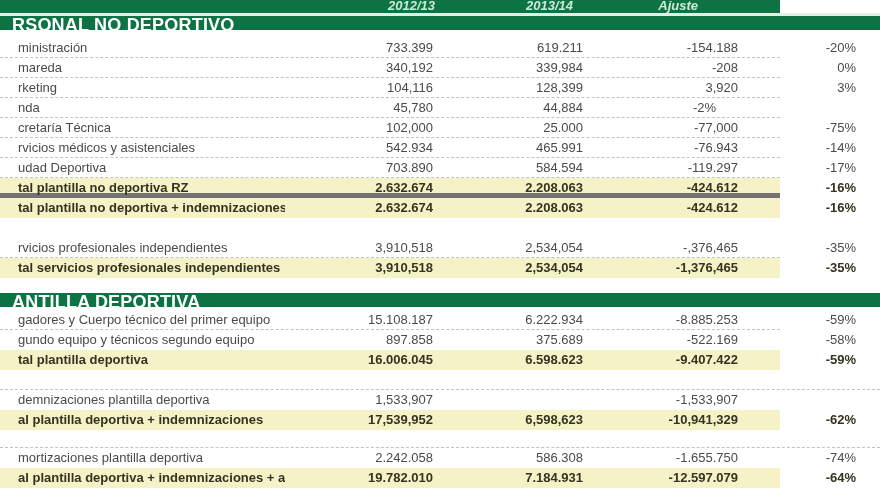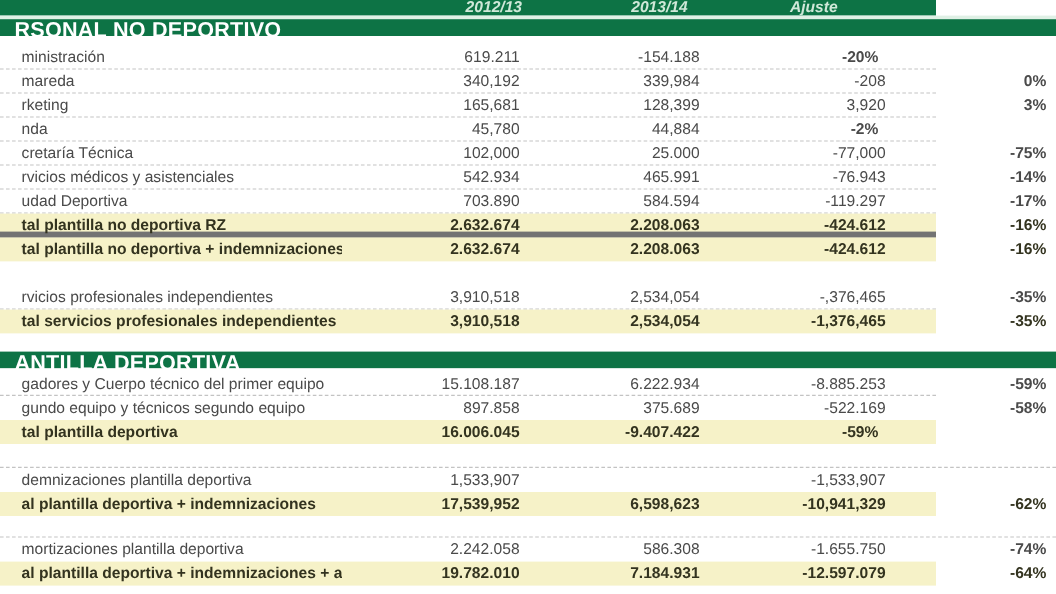--- a/index.html
+++ b/index.html
@@ -52,21 +52,21 @@
   .row {
     height: 20px;
     line-height: 20px;
     font-size: 13px;
     color: #4a4a4a;
     box-sizing: border-box;
     white-space: nowrap;
   }
   .row .lbl { padding-left: 18px; overflow: hidden; }
   .row .num { text-align: right; padding-right: 2px; }
-  .row .num.c4 { padding-right: 8px; font-weight: bold; }
+  .row .num.c4 { padding-right: 24px; }
   .row.dash { border-bottom: 1px dashed #c3c3c3; }
   .row.total {
     background: var(--yellow);
     font-weight: bold;
     color: #33331f;
   }
   .row.total.whiteline { border-bottom: 5px solid #737373; }
   .spacer { background: #ffffff; box-sizing: border-box; }
   .spacer.dash { border-bottom: 1px dashed #c3c3c3; }
 </style>
@@ -83,34 +83,35 @@
     <div class="hcell c4">% ajust</div>
   </div>
 
   <div class="sep-line"></div>
 
   <div>
       <div class="section-bar">RSONAL NO DEPORTIVO</div>
       <div class="spacer" style="height: 8px;"></div>
       <div class="row grid dash">
         <div class="lbl">ministración</div>
+        <div class="num c1">733.399</div>
         <div class="num c2">619.211</div>
         <div class="num c3">-154.188</div>
         <div class="num c4">-20%</div>
       </div>
       <div class="row grid dash">
         <div class="lbl">mareda</div>
         <div class="num c1">340,192</div>
         <div class="num c2">339,984</div>
         <div class="num c3">-208</div>
         <div class="num c4">0%</div>
       </div>
       <div class="row grid dash">
         <div class="lbl">rketing</div>
-        <div class="num c1">165,681</div>
+        <div class="num c1">104,116</div>
         <div class="num c2">128,399</div>
         <div class="num c3">3,920</div>
         <div class="num c4">3%</div>
       </div>
       <div class="row grid dash">
         <div class="lbl">nda</div>
         <div class="num c1">45,780</div>
         <div class="num c2">44,884</div>
         <div class="num c4">-2%</div>
       </div>
@@ -177,20 +178,21 @@
       <div class="row grid">
         <div class="lbl">gundo equipo y técnicos segundo equipo</div>
         <div class="num c1">897.858</div>
         <div class="num c2">375.689</div>
         <div class="num c3">-522.169</div>
         <div class="num c4">-58%</div>
       </div>
       <div class="row grid total">
         <div class="lbl">tal plantilla deportiva</div>
         <div class="num c1">16.006.045</div>
+        <div class="num c2">6.598.623</div>
         <div class="num c3">-9.407.422</div>
         <div class="num c4">-59%</div>
       </div>
       <div class="spacer dash" style="height: 20px;"></div>
       <div class="row grid">
         <div class="lbl">demnizaciones plantilla deportiva</div>
         <div class="num c1">1,533,907</div>
         <div class="num c2"></div>
         <div class="num c3">-1,533,907</div>
         <div class="num c4"></div>

